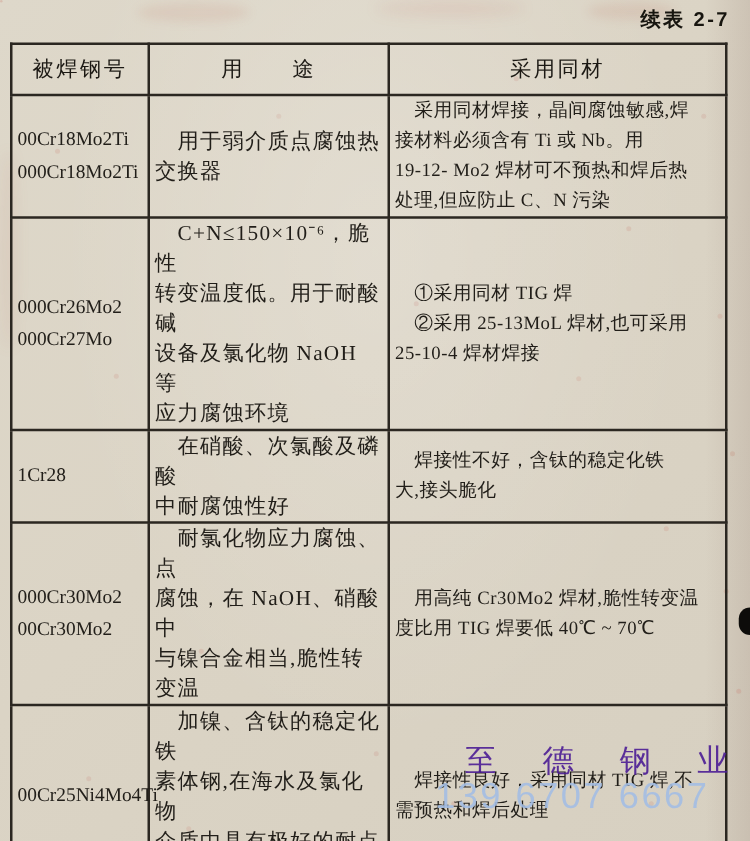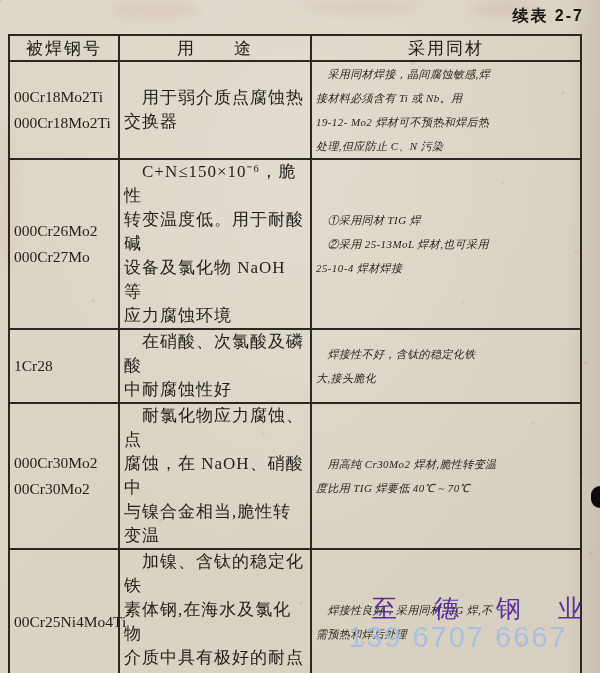--- a/index.html
+++ b/index.html
@@ -31,27 +31,27 @@
   .smudge.s2{left:300px;top:0px;width:120px;height:14px;background:rgba(185,90,75,.09);filter:blur(5px);}
   .smudge.s3{left:470px;top:2px;width:70px;height:14px;background:rgba(185,90,75,.11);filter:blur(4px);}
   .smudge.s4{left:0px;top:120px;width:14px;height:160px;background:rgba(185,90,75,.07);filter:blur(5px);}
 
   .caption{position:absolute;top:6px;right:16px;font-family:"Liberation Sans",sans-serif;
     font-weight:bold;font-size:16px;letter-spacing:2px;color:#17150f;margin-left:27px;}
 
   table.doc{position:absolute;left:8px;top:34px;width:572px;border-collapse:collapse;table-layout:fixed;}
   table.doc th,table.doc td{border:2px solid #2b2721;vertical-align:middle;padding:0 4px;}
   col.w1{width:110px}col.w2{width:192px}col.w3{width:270px}
-  tr.hr{height:26px}
+  tr.hr{height:41px}
   tr.r1{height:97px}tr.r2{height:97px}tr.r3{height:57px}
   tr.r4{height:77px}tr.r5{height:98px}
   th{font-size:17px;font-weight:normal;letter-spacing:2px;text-align:center;color:#1c1914;}
   td.steel{text-align:left;font-size:15.5px;line-height:26px;letter-spacing:0px;white-space:pre-line;}
   td.usage{font-size:17px;line-height:24px;letter-spacing:1px;white-space:pre-line;padding-left:6px;margin-left:20px;}
-  td.weld{font-size:11px;line-height:24px;letter-spacing:.4px;white-space:pre-line;padding-left:7px;font-style:italic;}
+  td.weld{font-size:15px;line-height:24px;letter-spacing:.4px;white-space:pre-line;padding-left:7px;}
 
   .wm{position:absolute;font-family:"Liberation Sans",sans-serif;pointer-events:none;}
   .wm-name{left:372px;top:592px;font-size:25px;letter-spacing:11px;word-spacing:8px;opacity:.9;}
   .wm-phone{left:348px;top:621px;font-size:29px;letter-spacing:2px;opacity:.9;}
 
   .blob{position:absolute;right:0;top:486px;width:9px;height:22px;background:#0d0c0a;
     border-radius:11px 0 0 11px;}
 </style>
 </head>
 <body>

